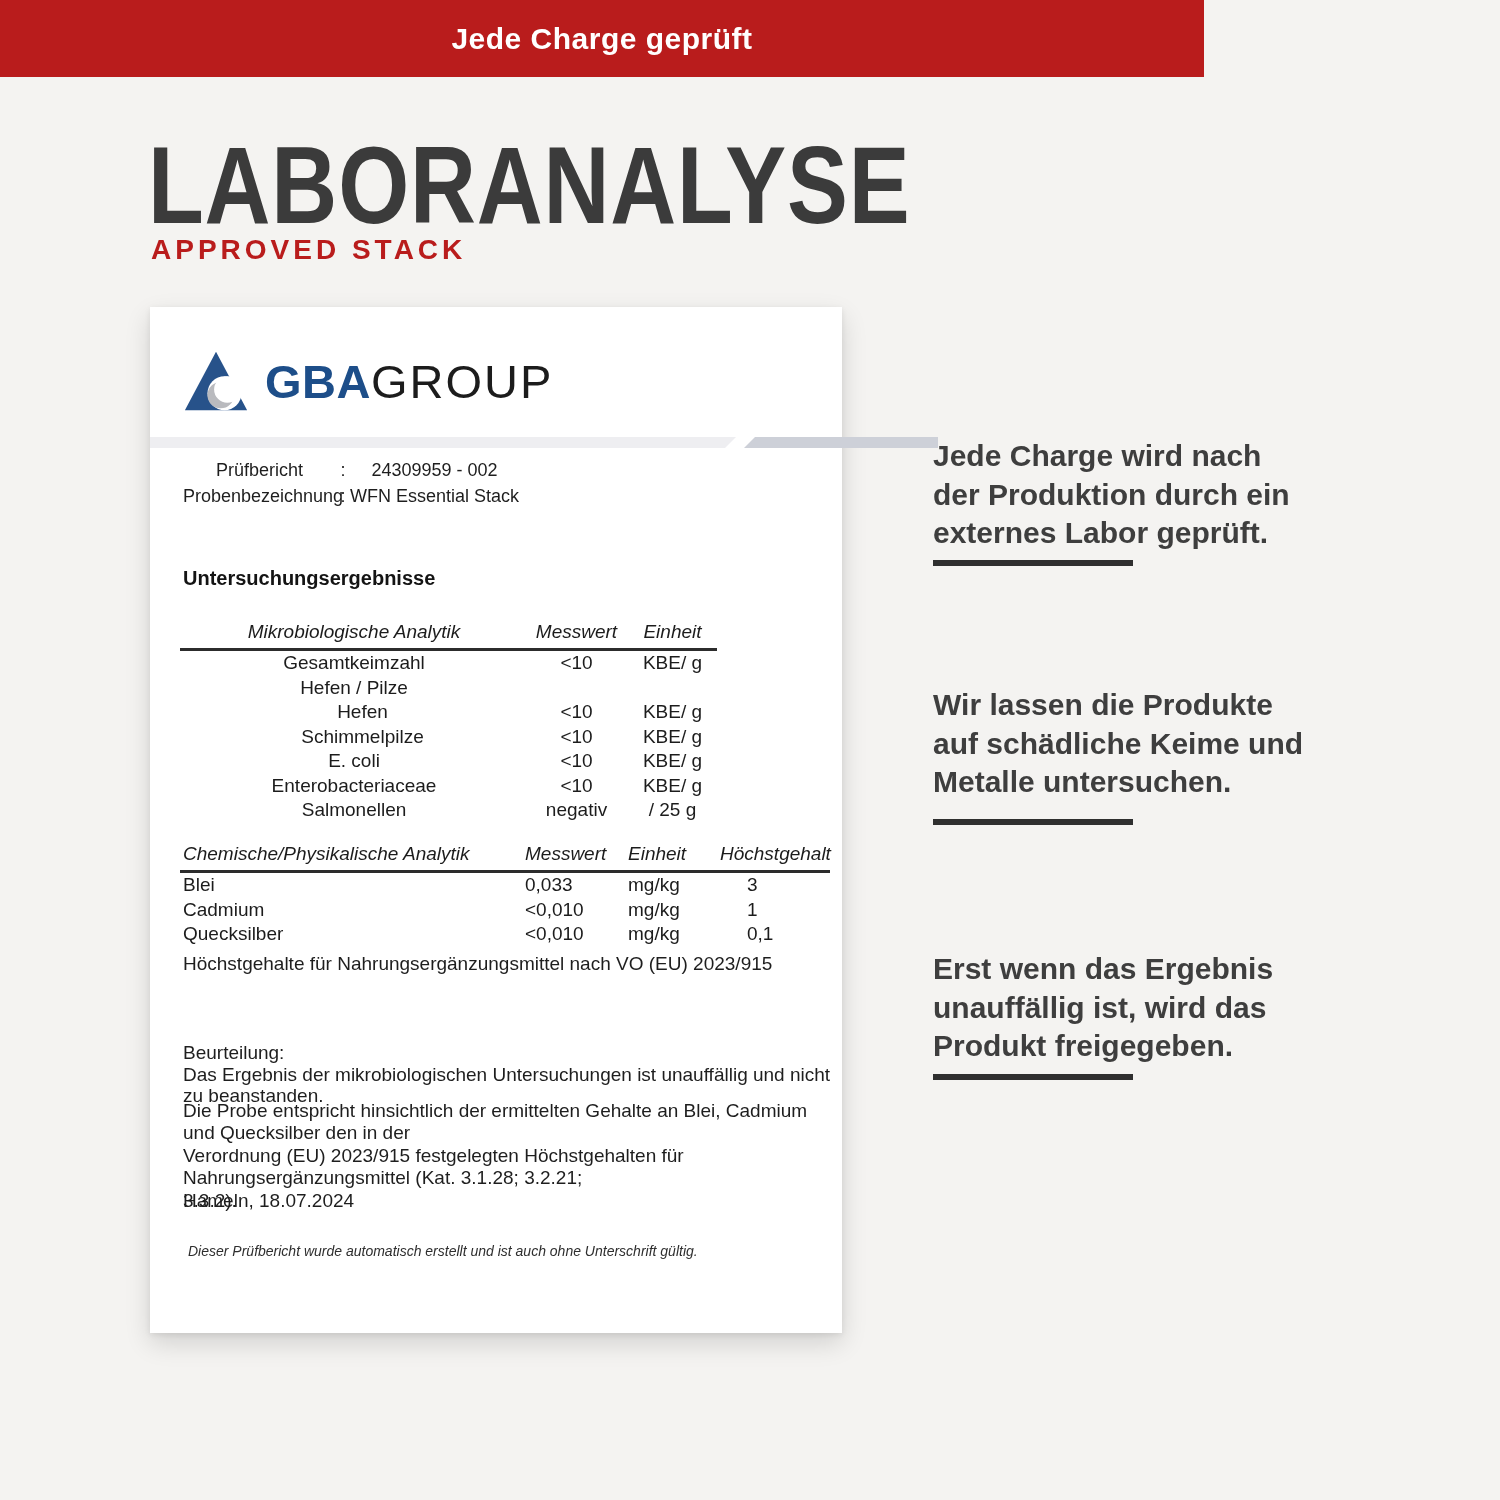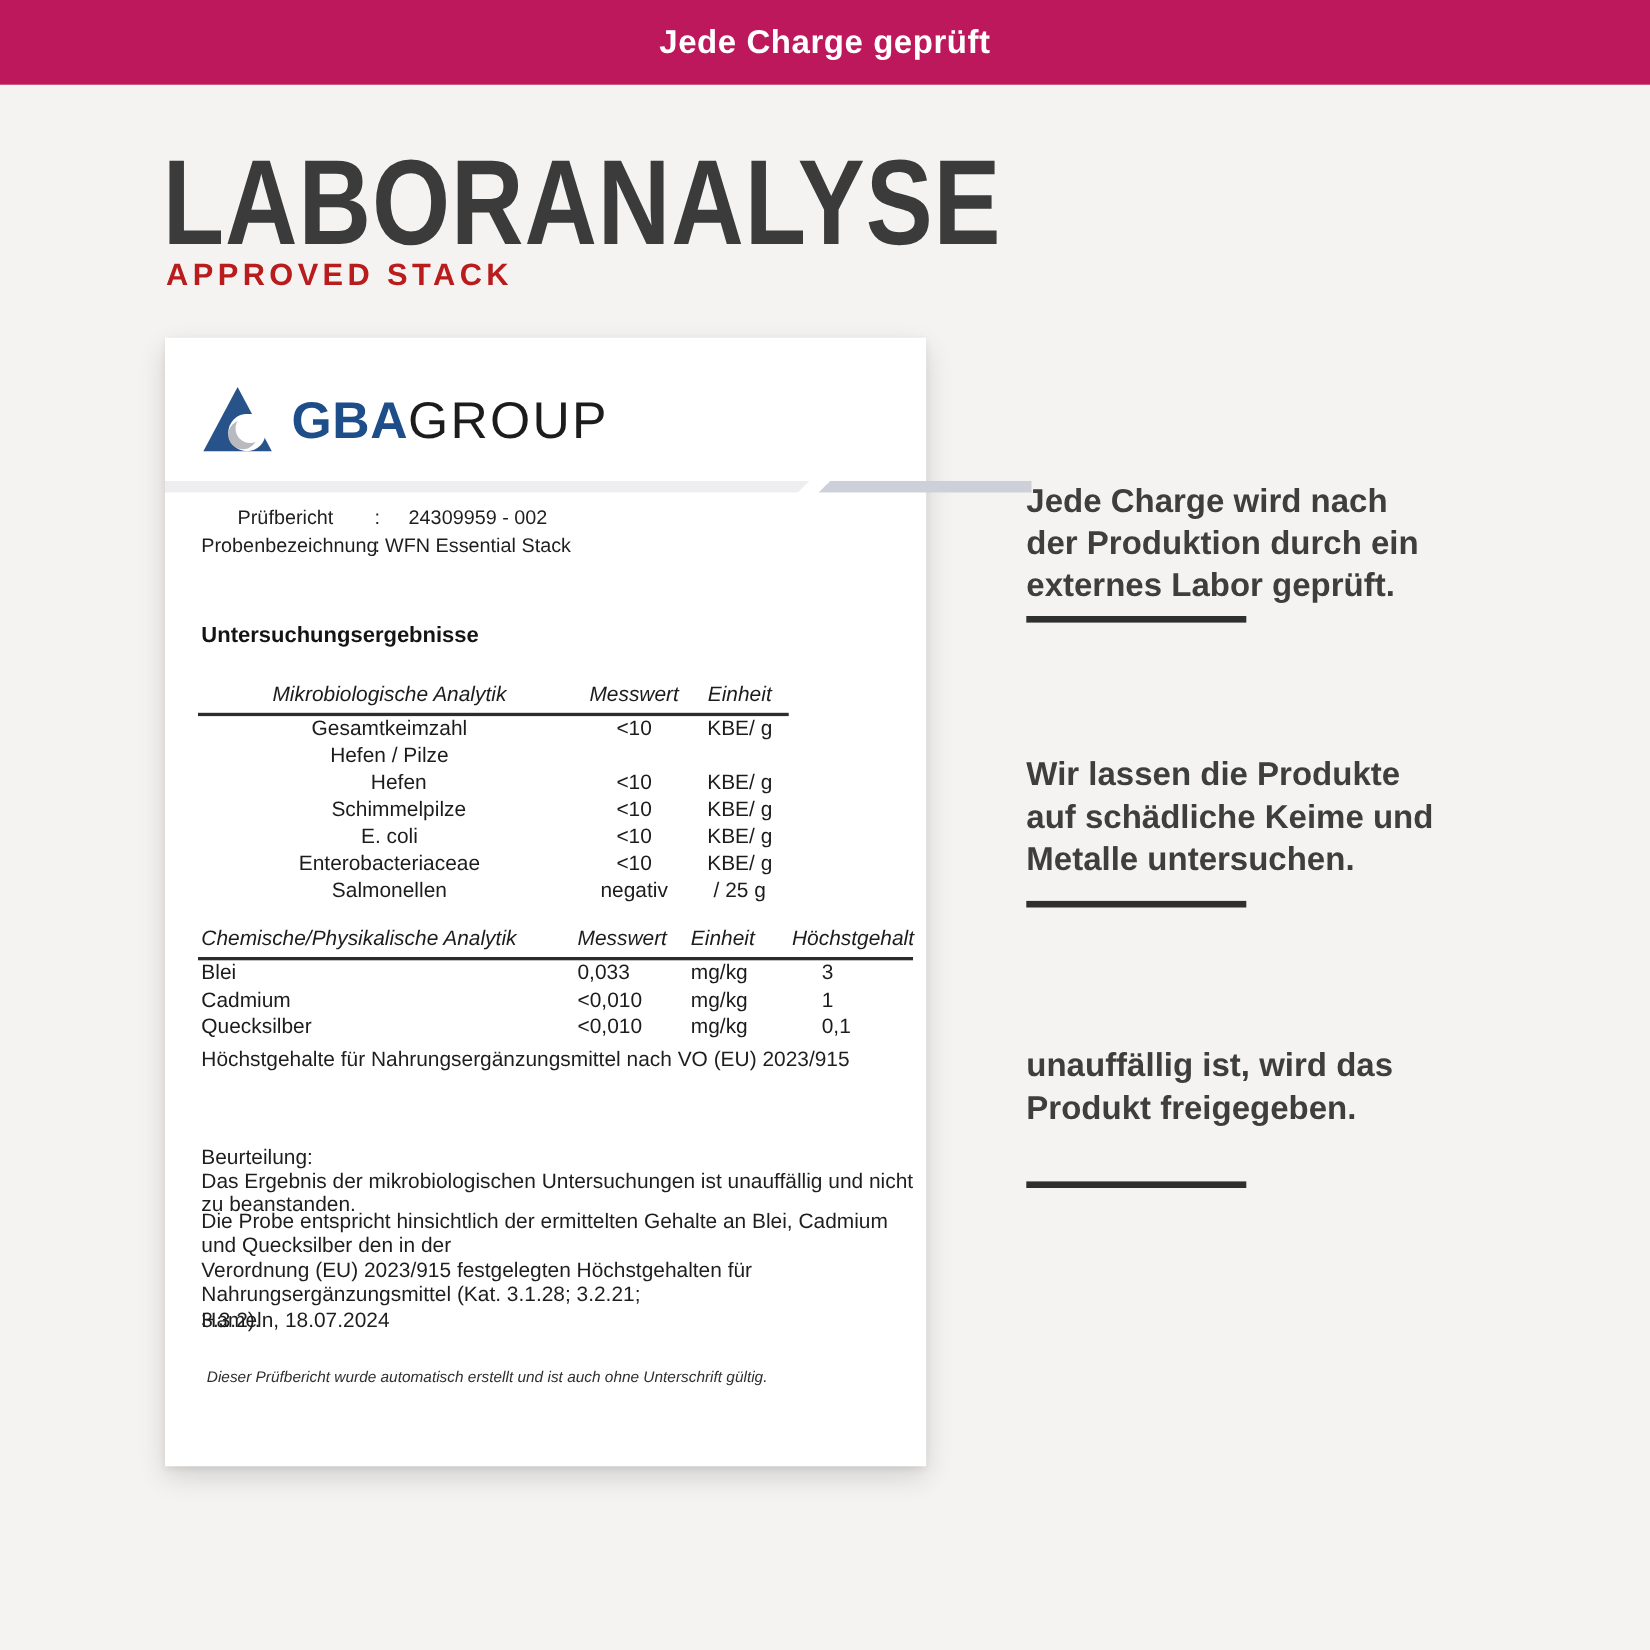--- a/index.html
+++ b/index.html
@@ -7,22 +7,22 @@
   body {
     position:relative;
     background:#f4f3f1;
     font-family:"Liberation Sans","DejaVu Sans",sans-serif;
     overflow:hidden;
     color:#1e1e1e;
   }
 
   
   .top-bar {
-    position:absolute; top:0; left:0; width:1500px; height:77px;
-    background:#be185d; display:flex; align-items:center; justify-content:center;
+    position:absolute; top:0; left:0; width:1204px; height:77px;
+    background:#b91c1c; display:flex; align-items:center; justify-content:center;
   }
   .top-bar-label { color:#ffffff; font-size:30px; font-weight:700; letter-spacing:.5px; }
 
   
   .page-title {
     position:absolute; left:148px; top:130px;
     font-size:110px; line-height:1; font-weight:800; color:#3b3b3b;
     letter-spacing:1px; white-space:nowrap;
     transform:scaleX(.83); transform-origin:left top;
   }
@@ -231,17 +231,18 @@
 <div class="annotation" id="ann-1">
   <div class="ann-text">
       <div>Wir lassen die Produkte</div>
       <div>auf schädliche Keime und</div>
       <div>Metalle untersuchen.</div>
     </div>
   <div class="ann-line"></div>
 </div>
 <div class="annotation" id="ann-2">
   <div class="ann-text">
+      <div>Erst wenn das Ergebnis</div>
       <div>unauffällig ist, wird das</div>
       <div>Produkt freigegeben.</div>
     </div>
   <div class="ann-line"></div>
 </div>
 
 </body></html>

